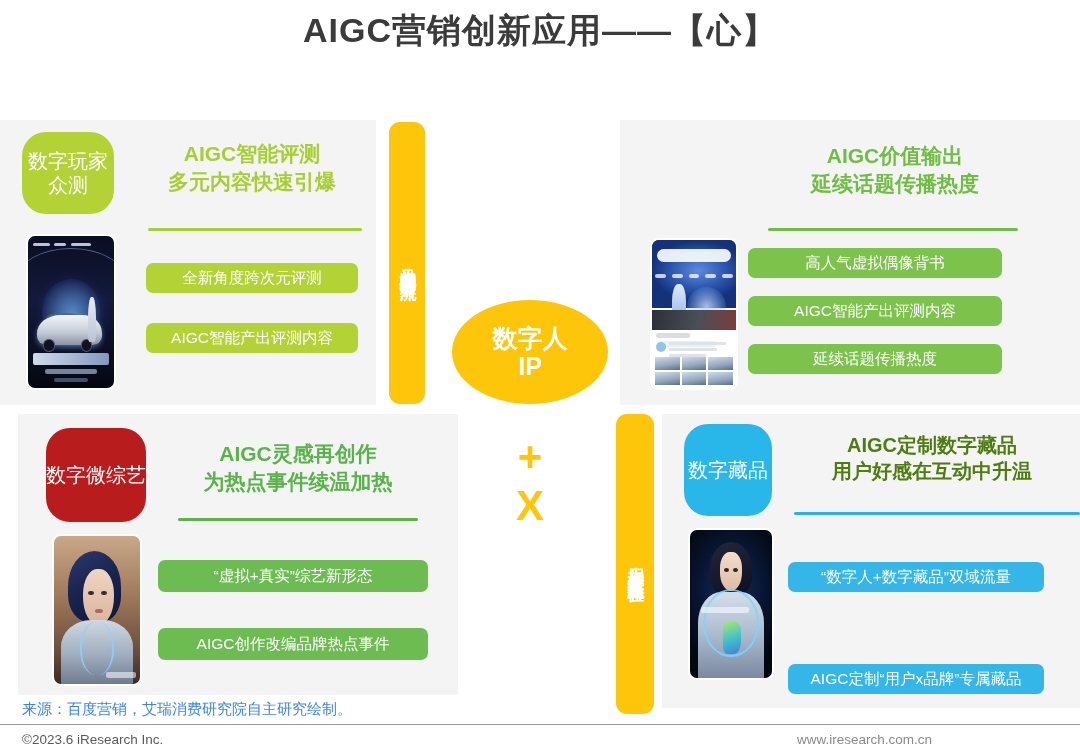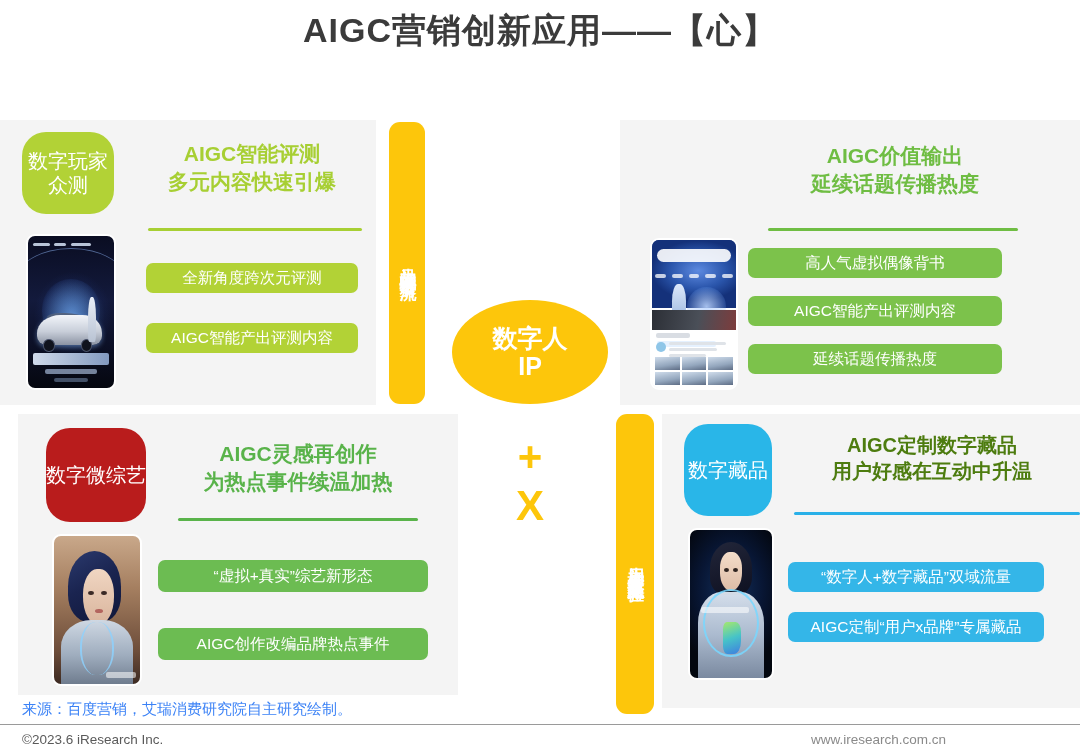--- a/index.html
+++ b/index.html
@@ -76,21 +76,21 @@
   .pill-tr-1 { top: 248px; }
   .pill-tr-2 { top: 296px; }
   .pill-tr-3 { top: 344px; }
 
   .pill-bl { left: 158px; width: 270px; height: 32px; background: #6cbc52; }
   .pill-bl-1 { top: 560px; }
   .pill-bl-2 { top: 628px; }
 
   .pill-br { left: 788px; width: 256px; height: 30px; background: #34b6e8; }
   .pill-br-1 { top: 562px; }
-  .pill-br-2 { top: 612px; }
+  .pill-br-2 { top: 664px; }
 
   
   .phone {
     position: absolute; border-radius: 9px; overflow: hidden;
     border: 2px solid #ffffff;
   }
   .phone-tl { left: 26px;  top: 234px; width: 90px; height: 156px; }
   .phone-tr { left: 650px; top: 238px; width: 88px; height: 152px; }
   .phone-bl { left: 52px;  top: 534px; width: 90px; height: 152px; }
   .phone-br { left: 688px; top: 528px; width: 86px; height: 152px; }
@@ -246,21 +246,21 @@
   }
   .footer-rule {
     position: absolute; left: 0; top: 724px; width: 1080px;
     height: 1px; background: #9a9a9a;
   }
   .footer-left {
     position: absolute; left: 22px; top: 732px;
     font-size: 13.5px; color: #5a5a5a;
   }
   .footer-right {
-    position: absolute; right: 22px; top: 732px;
+    position: absolute; right: 36px; top: 732px;
     font-size: 13.5px; color: #8a8a8a;
   }
 </style>
 </head>
 <body>
 
 <div class="page">
 
   <div class="title">AIGC营销创新应用——【心】</div>
 

